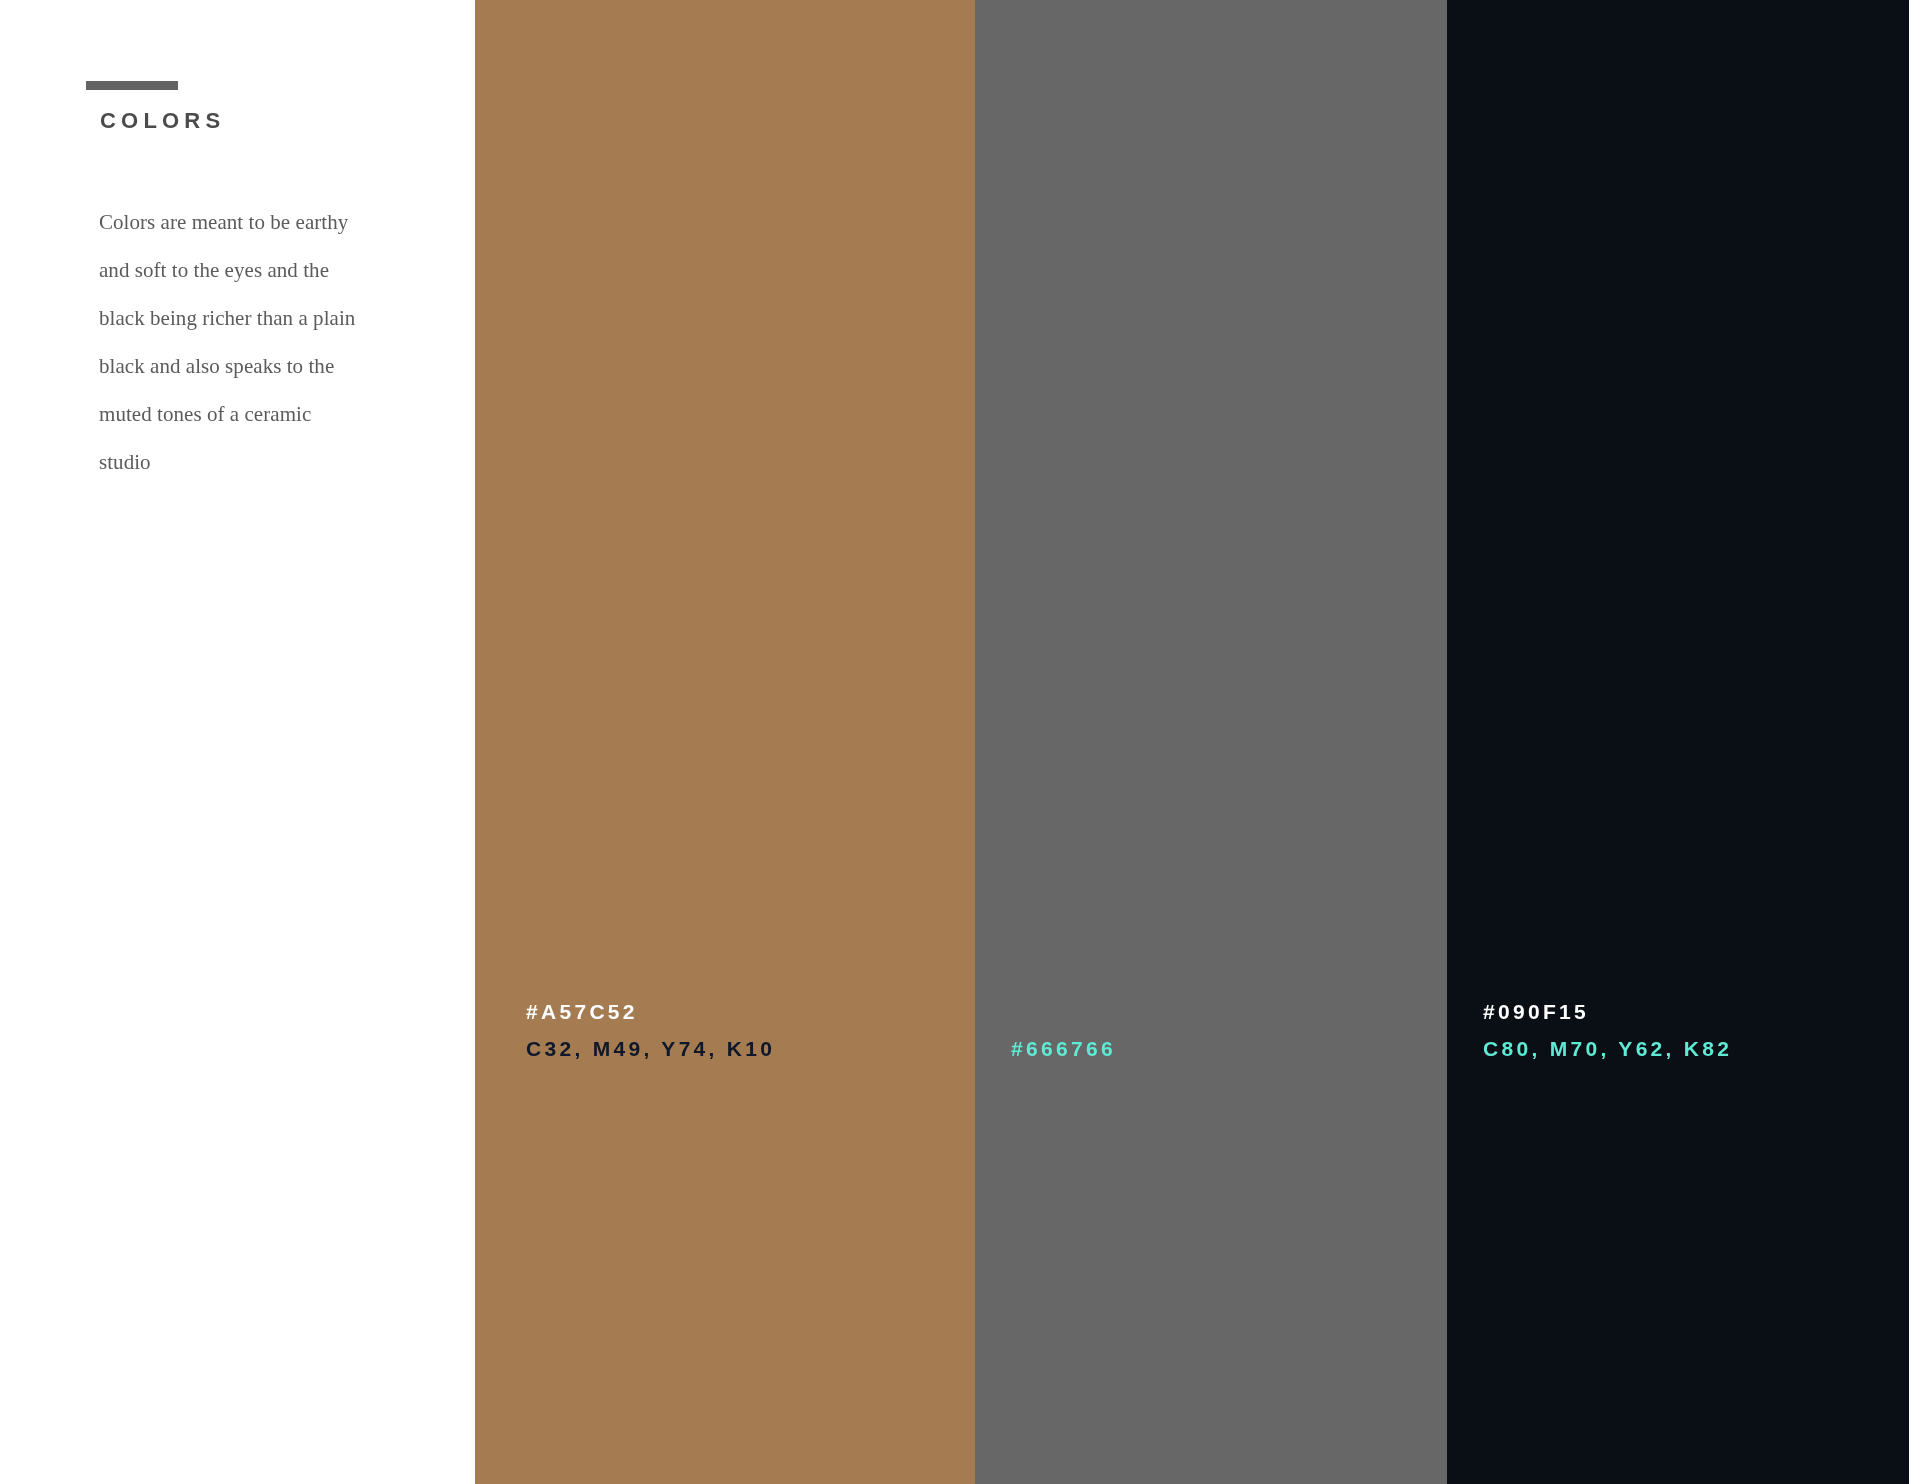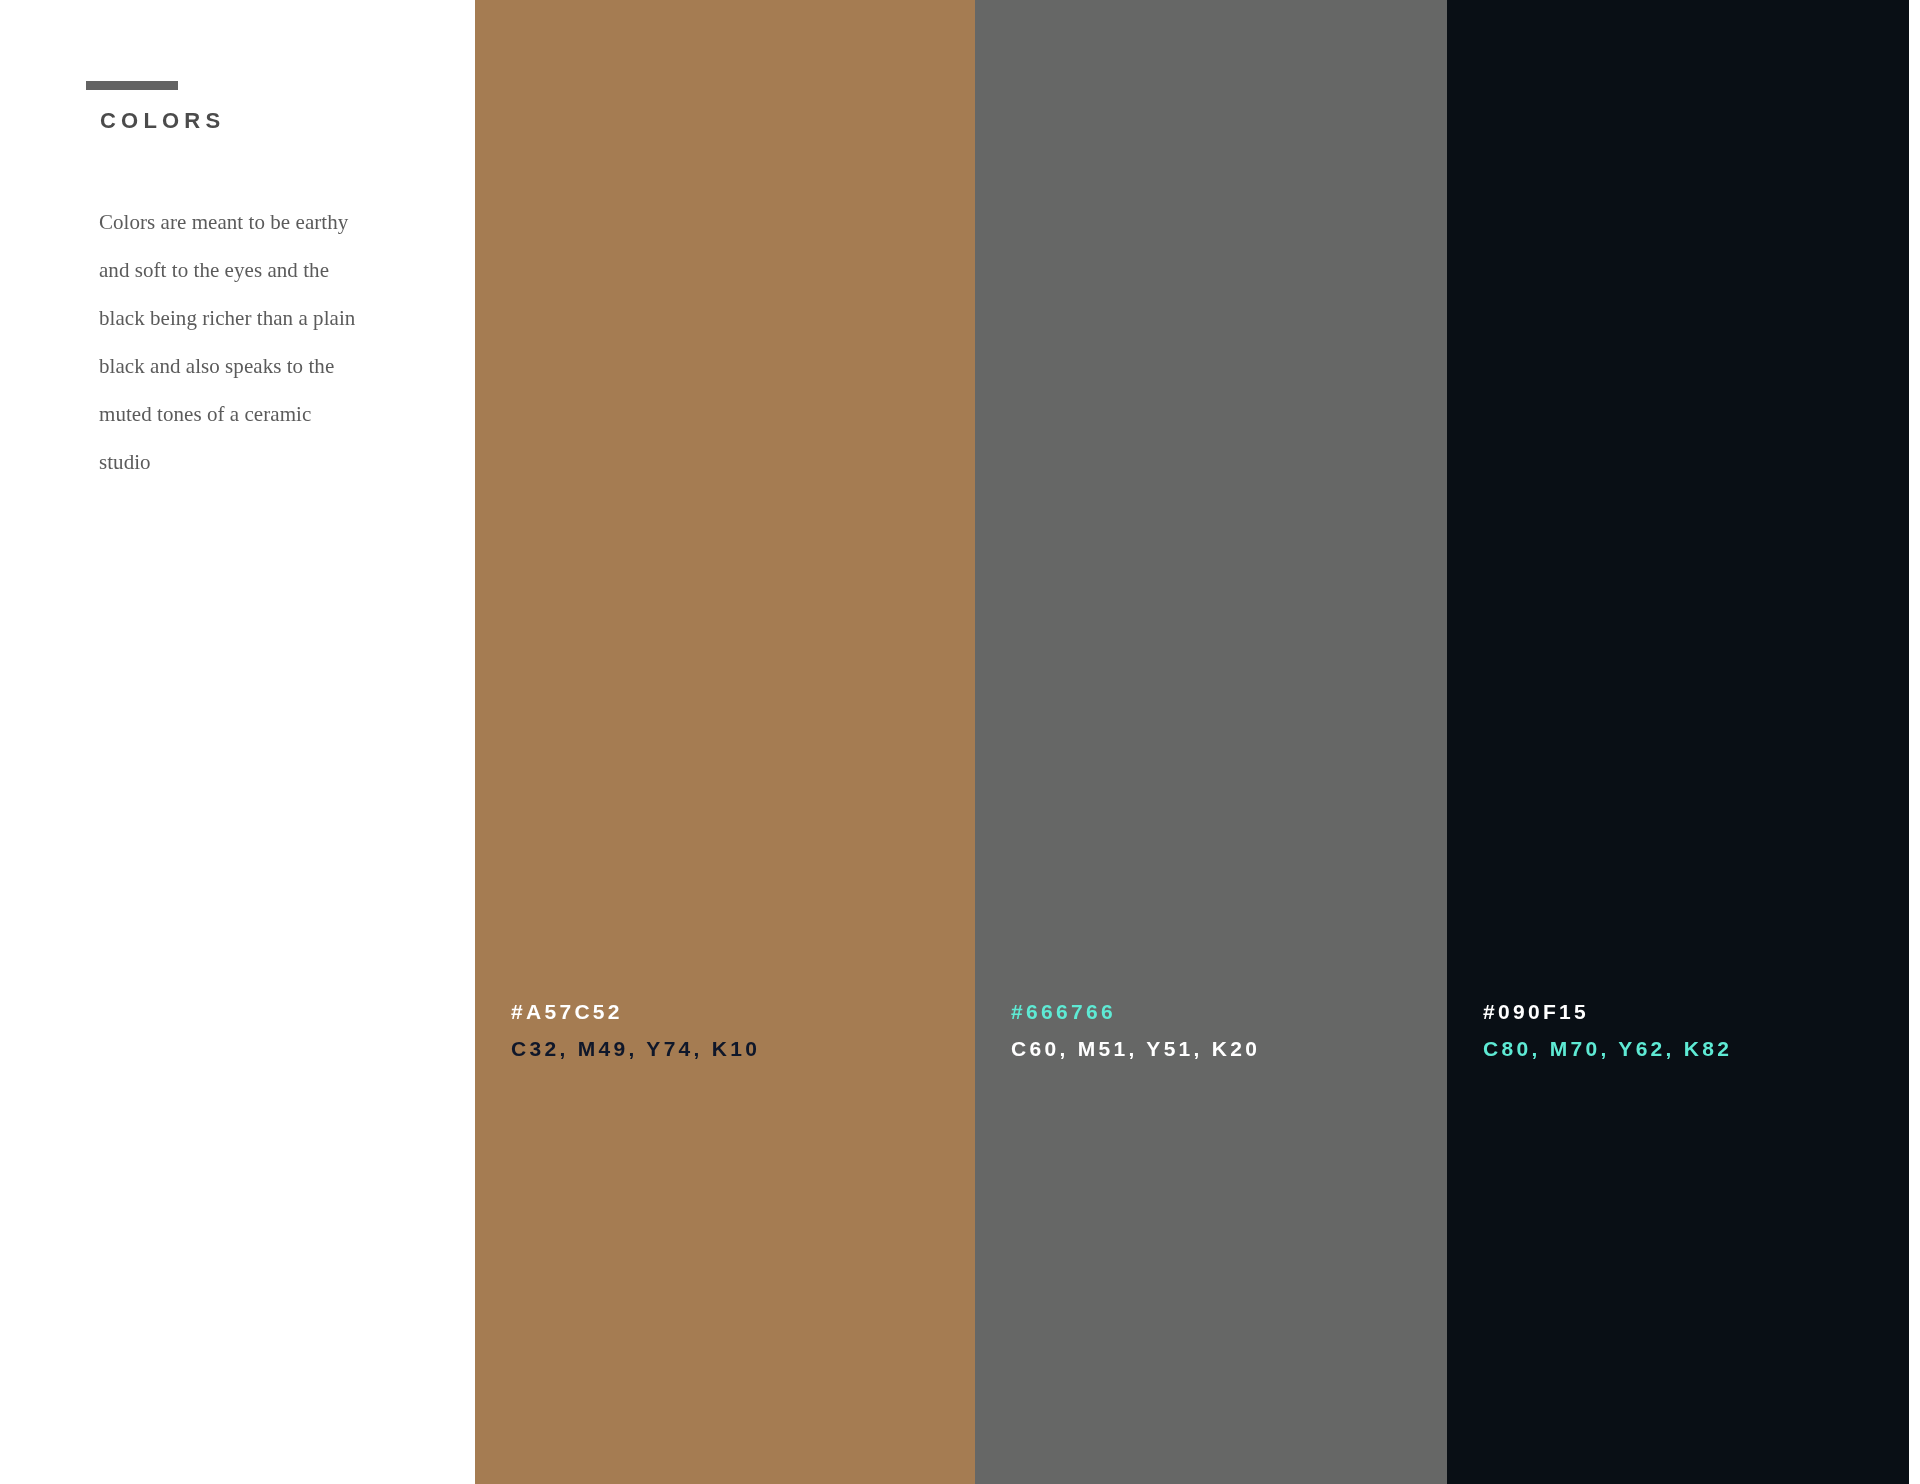--- a/index.html
+++ b/index.html
@@ -113,31 +113,30 @@
 <div class="page" style="background: rgb(255, 255, 255);">
 
   <div class="info-panel" style="background: rgb(255, 255, 255);">
     <div class="section-rule" style="background: rgb(99, 99, 99);"></div>
     <div class="section-title" style="color: rgb(75, 75, 75);">COLORS</div>
     <p class="section-body" style="color: rgb(91, 91, 91);">Colors are meant to be earthy and soft to the eyes and the black being richer than a plain black and also speaks to the muted tones of a ceramic studio</p>
   </div>
 
   <div class="swatch-strip">
 
-    <div class="swatch swatch-0" style="background: rgb(165, 124, 82);">
+    <div class="swatch swatch-0" style="background: rgb(165, 124, 82); padding-left: 15px;">
       <div class="swatch-labels">
         <div class="swatch-hex" style="color: rgb(255, 255, 255);">#A57C52</div>
         <div class="swatch-cmyk" style="color: #0f172a;">C32, M49, Y74, K10</div>
       </div>
     </div>
 
     <div class="swatch swatch-1" style="background: rgb(102, 103, 102);">
       <div class="swatch-labels">
         <div class="swatch-hex" style="color: #5eead4; margin-top: 20px;">#666766</div>
-        <div class="swatch-cmyk" style="color: rgb(255, 255, 255);">C60, M51, Y51, K20</div>
       </div>
     </div>
 
     <div class="swatch swatch-2" style="background: rgb(9, 15, 21);">
       <div class="swatch-labels">
         <div class="swatch-hex" style="color: rgb(255, 255, 255);">#090F15</div>
         <div class="swatch-cmyk" style="color: #5eead4;">C80, M70, Y62, K82</div>
       </div>
     </div>
 

